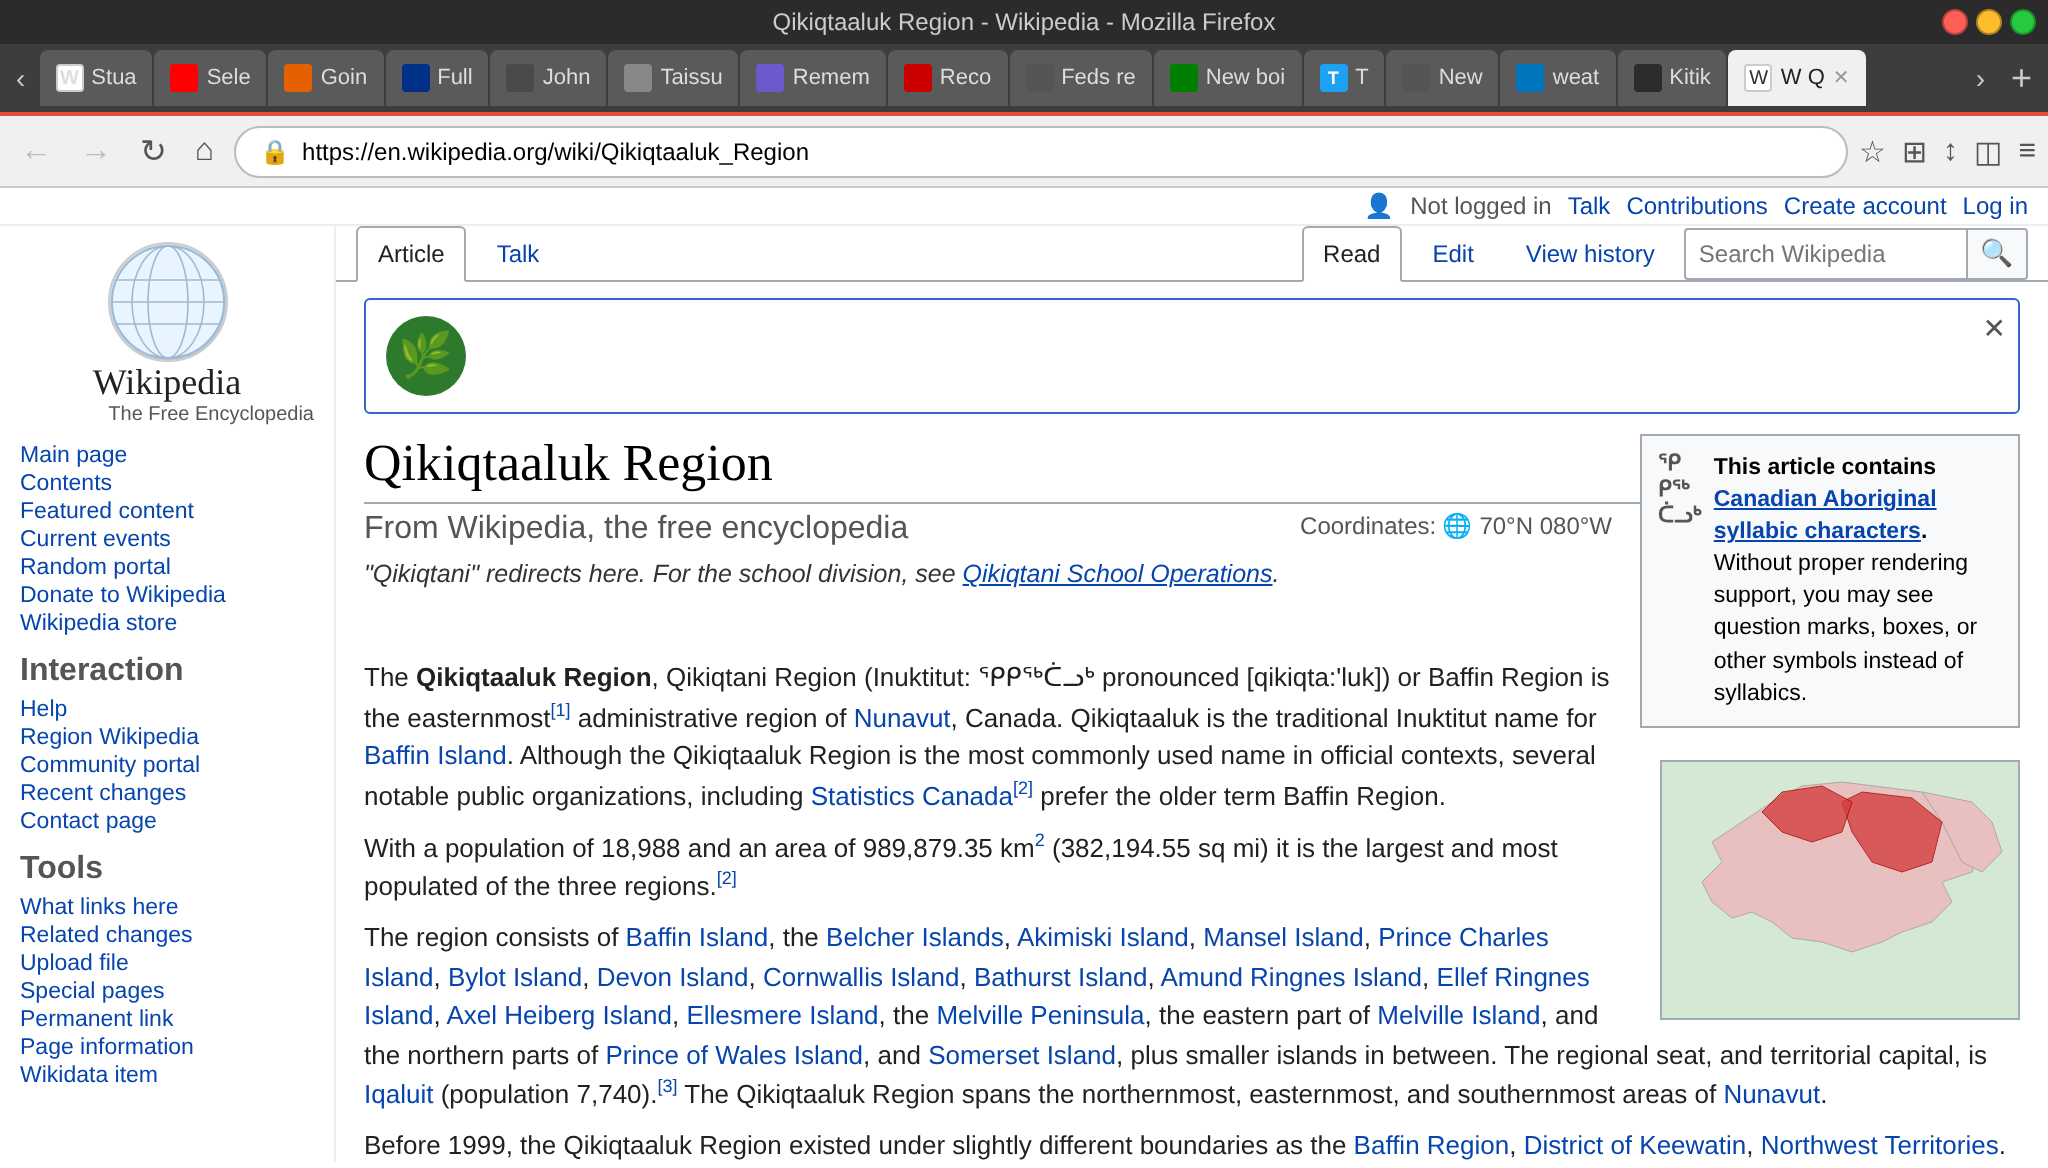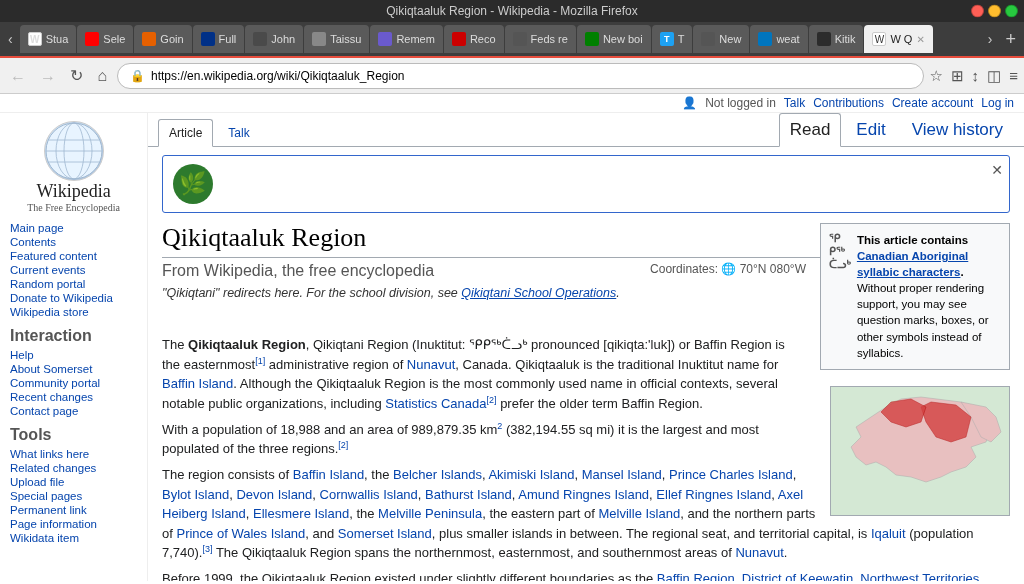--- a/index.html
+++ b/index.html
@@ -156,21 +156,21 @@
     .user-bar a { color: #0645ad; text-decoration: none; }
 
     
     .main-container {
       display: flex;
       height: calc(584px - 22px - 36px - 36px - 22px);
     }
 
     
     .sidebar {
-      width: 148px;
+      width: 168px;
       flex-shrink: 0;
       padding: 8px 10px;
       border-right: 1px solid #eee;
       overflow: hidden;
     }
     .wiki-logo {
       text-align: center;
       margin-bottom: 6px;
     }
     .wiki-globe {
@@ -189,22 +189,21 @@
     }
     .wiki-wordmark {
       font-family: 'Linux Libertine', Georgia, serif;
       font-size: 18px;
       color: #222;
       font-weight: normal;
     }
     .wiki-tagline {
       font-size: 10px;
       color: #555;
-      text-align: center;
-      font-family: Liberation Serif, serif;
+      text-align: right;
     }
     .sidebar-nav {
       margin-top: 8px;
     }
     .sidebar-section-title {
       font-size: 16px;
       font-weight: bold;
       color: #555;
       margin: 8px 0 3px 0;
     }
@@ -250,21 +249,21 @@
       color: #222;
       margin-bottom: -1px;
     }
     .article-tab-right {
       margin-left: auto;
       display: flex;
       align-items: center;
       gap: 4px;
     }
     .article-tab-right .article-tab {
-      font-size: 17px;
+      font-size: 12px;
     }
     .search-box {
       display: flex;
       align-items: center;
       border: 1px solid #a2a9b1;
       border-radius: 2px;
       overflow: hidden;
       height: 26px;
     }
     .search-box input {
@@ -548,21 +547,21 @@
       <a class="sidebar-link" href="#">Featured content</a>
       <a class="sidebar-link" href="#">Current events</a>
       <a class="sidebar-link" href="#">Random portal</a>
       <a class="sidebar-link" href="#">Donate to Wikipedia</a>
       <a class="sidebar-link" href="#">Wikipedia store</a>
     </div>
 
     <div class="sidebar-section-title">Interaction</div>
     <div>
       <a class="sidebar-link" href="#">Help</a>
-      <a class="sidebar-link" href="#">About Somerset</a>
+      <a class="sidebar-link" href="#">Region Wikipedia</a>
       <a class="sidebar-link" href="#">Community portal</a>
       <a class="sidebar-link" href="#">Recent changes</a>
       <a class="sidebar-link" href="#">Contact page</a>
     </div>
 
     <div class="sidebar-section-title">Tools</div>
     <div>
       <a class="sidebar-link" href="#">What links here</a>
       <a class="sidebar-link" href="#">Related changes</a>
       <a class="sidebar-link" href="#">Upload file</a>
@@ -575,20 +574,24 @@
 
   <div class="article-area">
 
     <div class="article-tabs">
       <a class="article-tab active" href="#">Article</a>
       <a class="article-tab" href="#">Talk</a>
       <div class="article-tab-right">
         <a class="article-tab active" href="#">Read</a>
         <a class="article-tab" href="#">Edit</a>
         <a class="article-tab" href="#">View history</a>
+        <div class="search-box">
+          <input type="text" placeholder="Search Wikipedia" style="">
+          <button>🔍</button>
+        </div>
       </div>
     </div>
 
     <div class="article-content">
 
       <div class="banner">
         <div class="banner-icon">🌿</div>
         <span class="banner-close">✕</span>
       </div>
 

